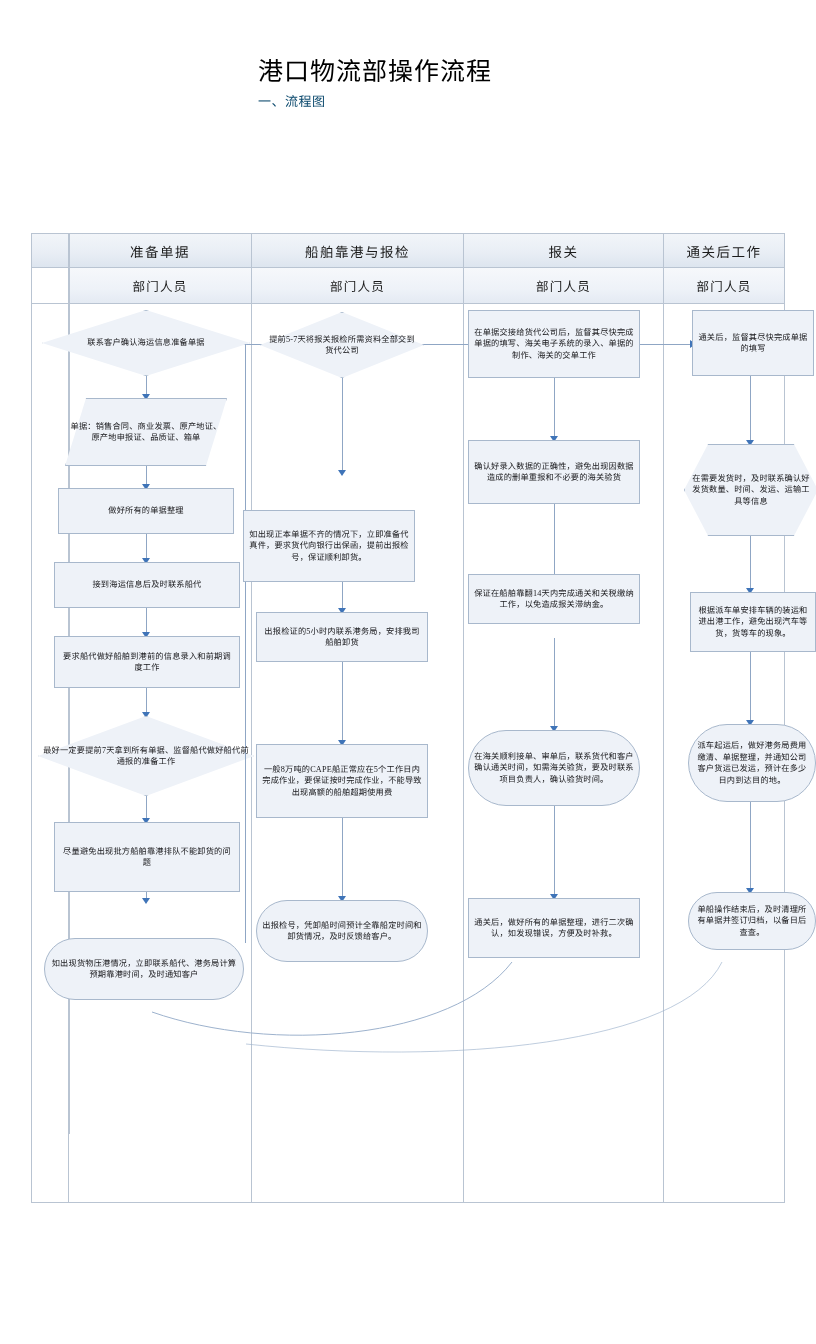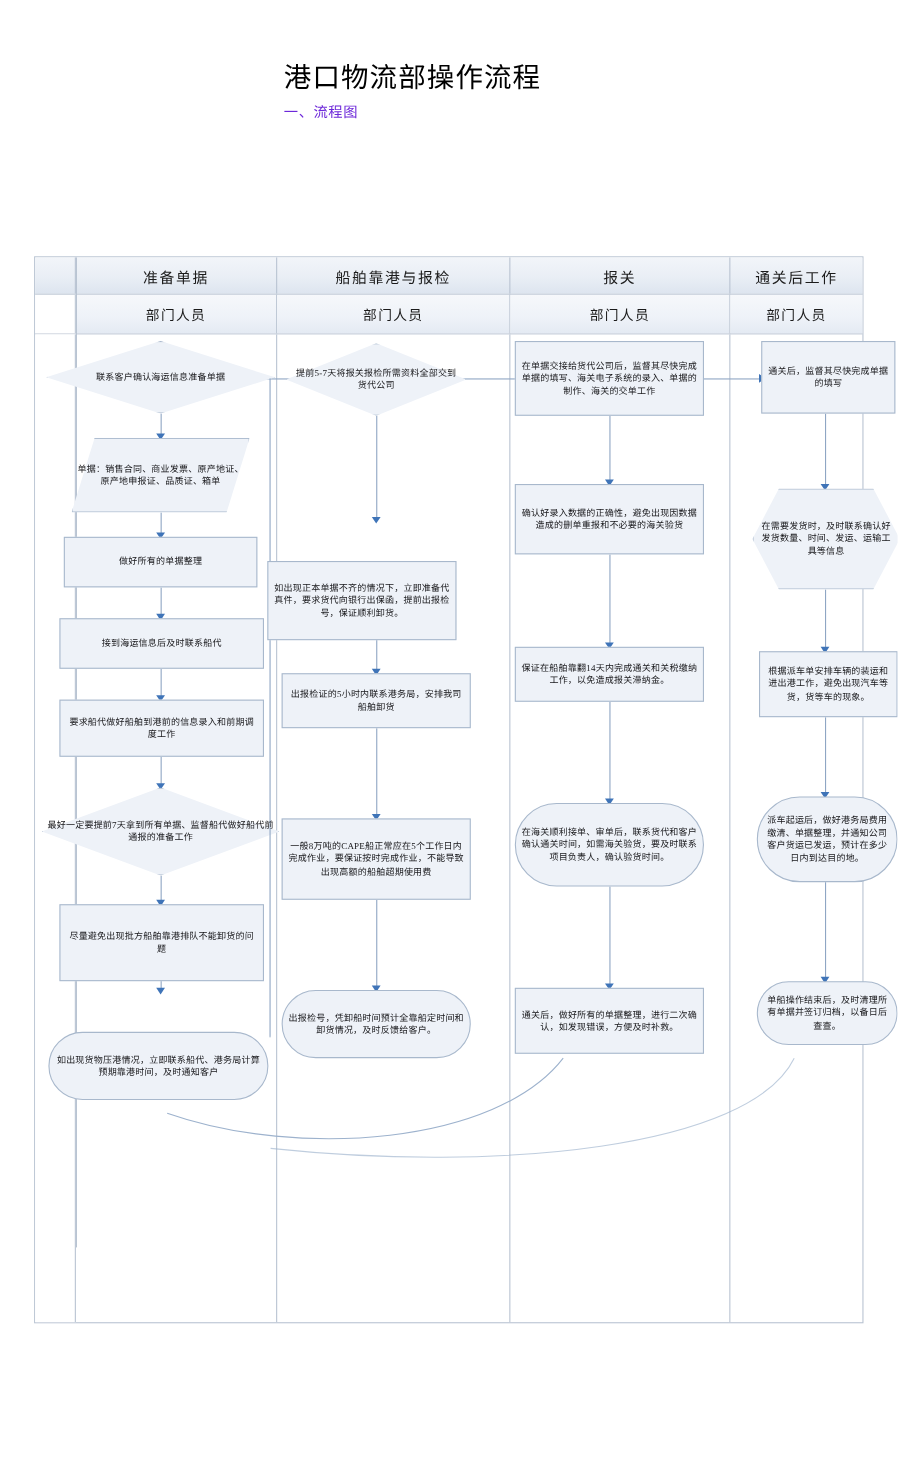--- a/index.html
+++ b/index.html
@@ -26,21 +26,21 @@
     font-weight: 400;
     line-height: 32px;
     letter-spacing: 1px;
     margin: 0;
     color: #000;
   }
   .doc-subtitle {
     font-size: 13px;
     line-height: 20px;
     margin: 4px 0 0 0;
-    color: #6d28d9;
+    color: #0c4a6e;
     letter-spacing: 0.5px;
   }
 
   
   .flow-frame {
     position: absolute;
     left: 31px;
     top: 233px;
     width: 754px;
     height: 970px;
@@ -319,21 +319,21 @@
   <div class="conn v" style="left:522px; top:572px; height:92px;"></div>
   <div class="arrow-d" style="left:518px; top:660px;"></div>
 
   <div class="conn h" style="left:588px; top:110px; width:74px;"></div>
   <div class="arrow-r" style="left:658px; top:106px;"></div>
 
   <div class="node proc" style="left:436px; top:76px; width:172px; height:68px;">在单据交接给货代公司后，监督其尽快完成单据的填写、海关电子系统的录入、单据的制作、海关的交单工作</div>
 
   <div class="node proc" style="left:436px; top:206px; width:172px; height:64px;">确认好录入数据的正确性，避免出现因数据造成的删单重报和不必要的海关验货</div>
 
-  <div class="node proc" style="left:436px; top:354px; width:172px; height:50px;">保证在船舶靠翻14天内完成通关和关税缴纳工作，以免造成报关滞纳金。</div>
+  <div class="node proc" style="left:436px; top:340px; width:172px; height:50px;">保证在船舶靠翻14天内完成通关和关税缴纳工作，以免造成报关滞纳金。</div>
 
   <div class="node round" style="left:436px; top:496px; width:172px; height:76px;">在海关顺利接单、审单后，联系货代和客户确认通关时间，如需海关验货，要及时联系项目负责人，确认验货时间。</div>
 
   <div class="node proc" style="left:436px; top:664px; width:172px; height:60px;">通关后，做好所有的单据整理，进行二次确认，如发现错误，方便及时补救。</div>
 
   <div class="conn v" style="left:718px; top:142px; height:68px;"></div>
   <div class="arrow-d" style="left:714px; top:206px;"></div>
   <div class="conn v" style="left:718px; top:302px; height:56px;"></div>
   <div class="arrow-d" style="left:714px; top:354px;"></div>
   <div class="conn v" style="left:718px; top:418px; height:72px;"></div>

